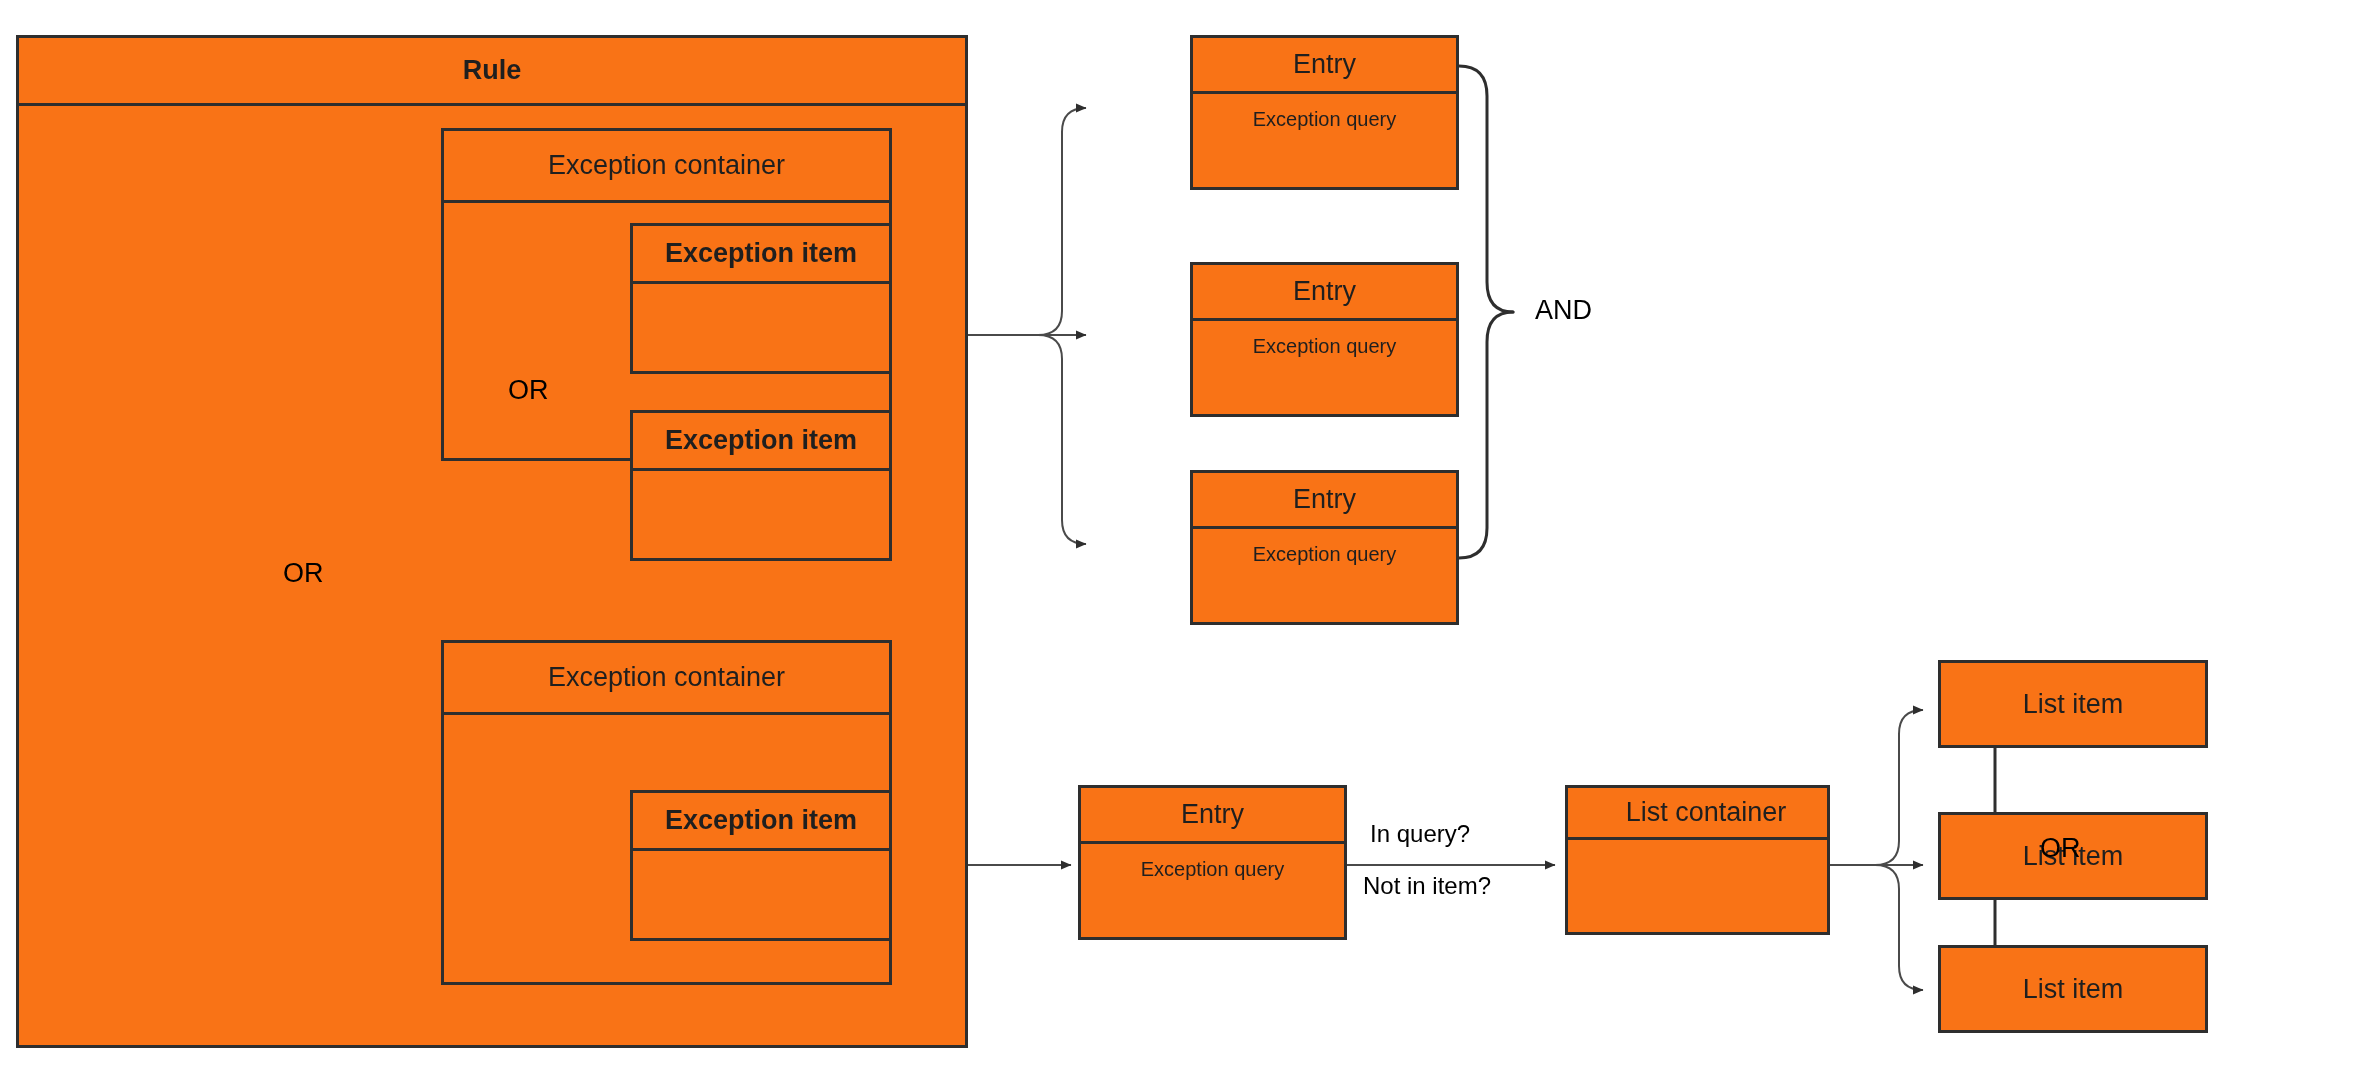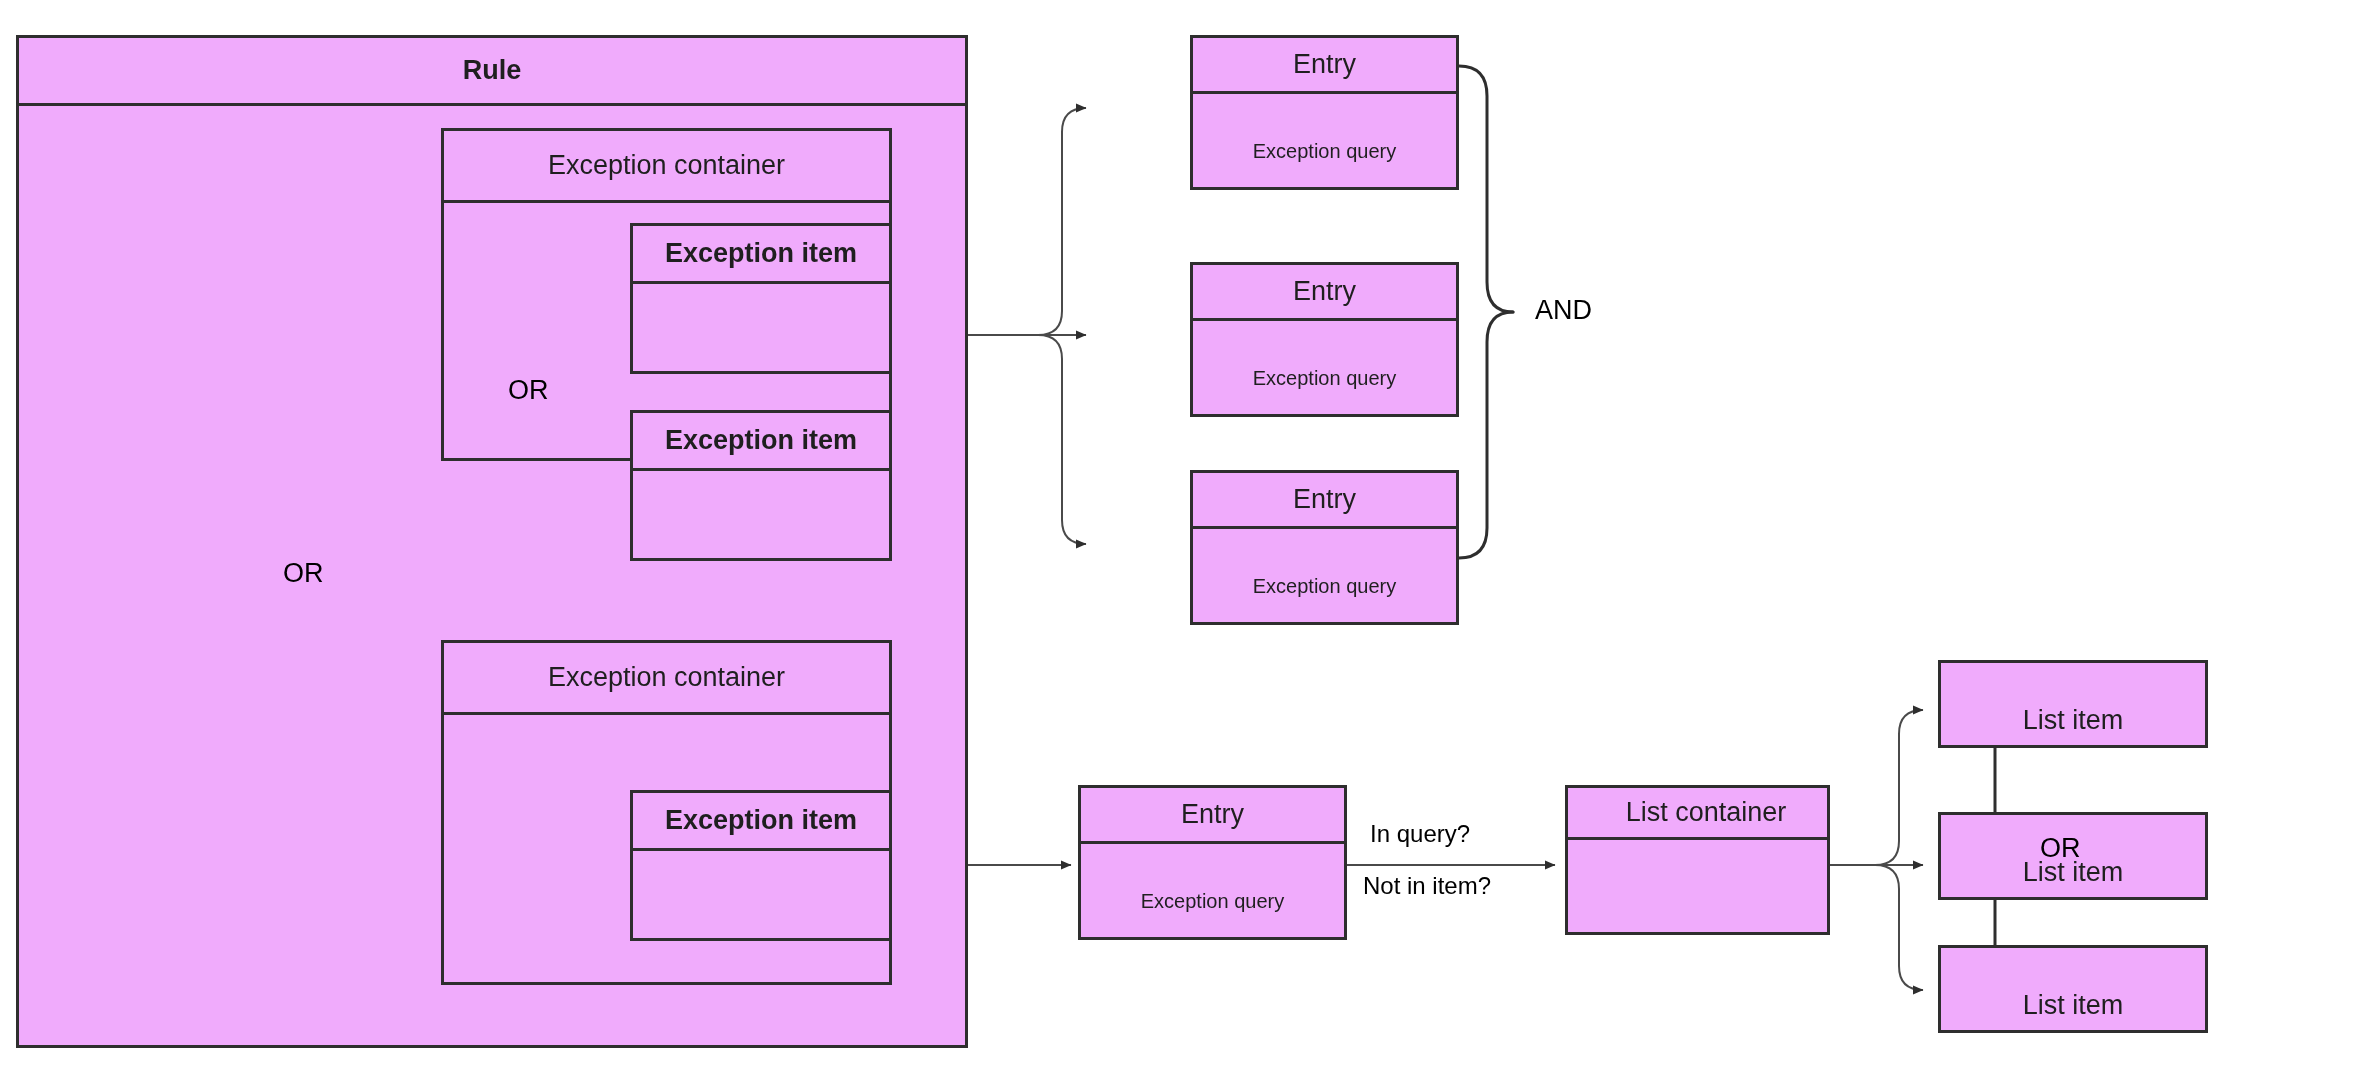--- a/index.html
+++ b/index.html
@@ -24,21 +24,21 @@
     top: 0;
     width: 2359px;
     height: 1078px;
     pointer-events: none;
   }
 
   
   .node {
     position: absolute;
     box-sizing: border-box;
-    background: #f0abfc;
+    background: #f97316;
     border: 3px solid #2e2e2e;
     display: flex;
     flex-direction: column;
   }
 
   .node-title {
     box-sizing: border-box;
     width: 100%;
     text-align: center;
     border-bottom: 3px solid #2e2e2e;
@@ -48,21 +48,20 @@
     white-space: nowrap;
   }
 
   .node-body {
     box-sizing: border-box;
     flex: 1 1 auto;
     display: flex;
     align-items: center;
     justify-content: center;
     text-align: center;
-    margin-top: 32px;
   }
 
   
   .rule-box { left: 16px; top: 35px; width: 952px; height: 1013px; }
   .rule-box > .node-title { height: 68px; font-size: 27px; font-weight: bold; }
 
   .exc-container > .node-title { height: 72px; font-size: 27px; text-align: right; }
 
   .exc-item { border-width: 3px; }
   .exc-item > .node-title { height: 58px; font-size: 27px; border-bottom-width: 3px; font-weight: bold; }

